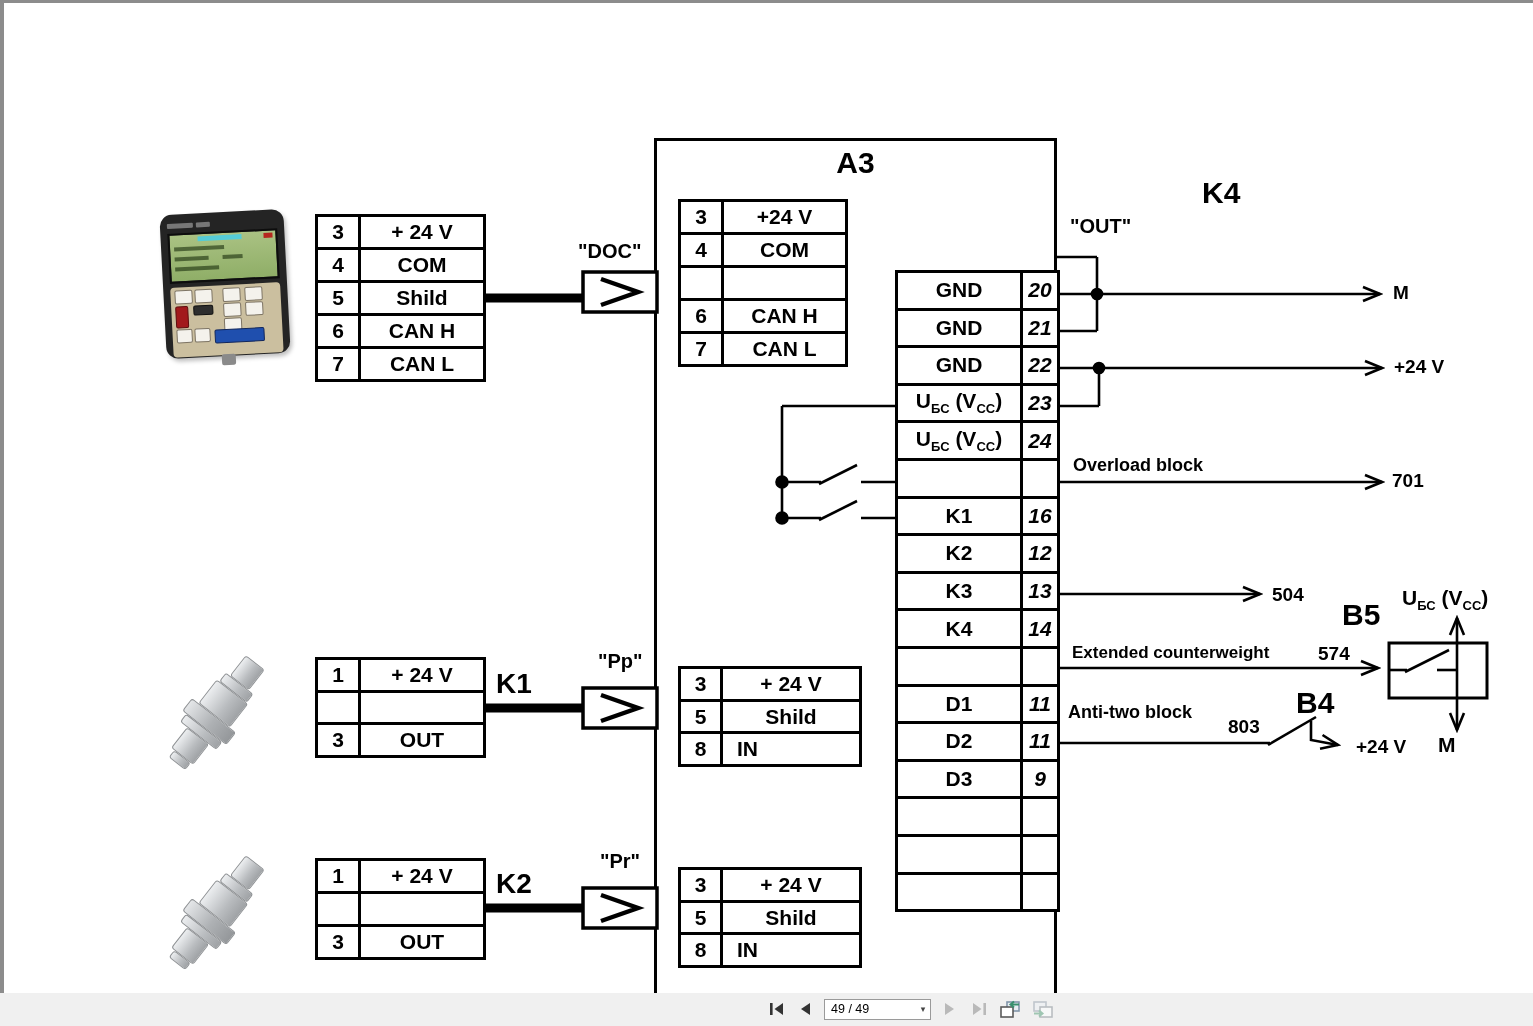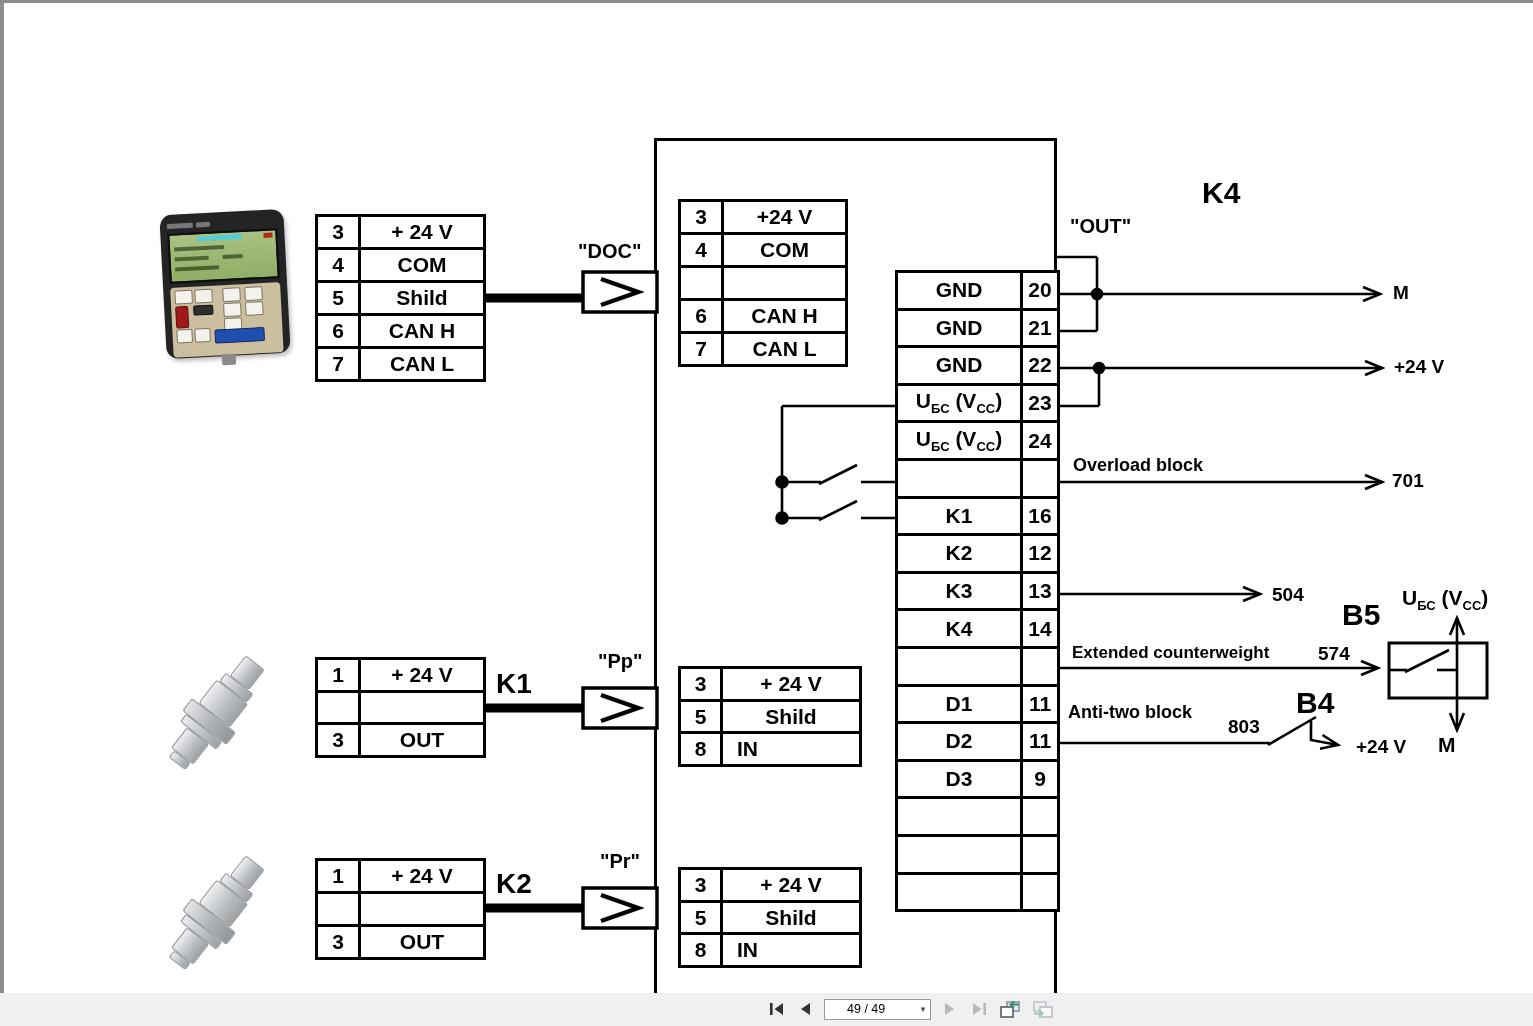--- a/index.html
+++ b/index.html
@@ -7,21 +7,21 @@
          font-family:"Liberation Sans",sans-serif;color:#000;}
   .abs{position:absolute;}
   .chrome-top{left:0;top:0;width:1533px;height:3px;background:#8c8c8c;}
   .chrome-left{left:0;top:3px;width:4px;height:990px;background:#8c8c8c;}
 
   
   table.dt{border-collapse:collapse;position:absolute;background:#fff;table-layout:fixed;z-index:2;}
   table.dt td{border:3px solid #000;font-weight:bold;font-size:21px;text-align:center;padding:0;overflow:hidden;}
   .t1{left:315px;top:214px;} .t1 td{height:30px;} .t1 .nc{width:40px;} .t1 .lc{width:122px;}
   .t2{left:678px;top:199px;} .t2 td{height:30px;} .t2 .nc{width:40px;} .t2 .lc{width:121px;}
-  .t3{left:895px;top:238px;margin-top:32px;} .t3 td{height:34.6px;} .t3 .lc{width:122px;} .t3 .nc{width:34px;}
+  .t3{left:895px;top:238px;margin-top:32px;} .t3 td{height:34.6px;} .t3 .lc{width:122px;} .t3 .nc{width:34px;font-style:italic;}
   .t4{left:315px;top:657px;} .t4 td{height:29.7px;} .t4 .nc{width:40px;} .t4 .lc{width:122px;}
   .t5{left:678px;top:666px;} .t5 td{height:29.7px;} .t5 .nc{width:39px;} .t5 .lc{width:122px;}
   .t6{left:315px;top:858px;} .t6 td{height:30px;} .t6 .nc{width:40px;} .t6 .lc{width:122px;}
   .t7{left:678px;top:867px;} .t7 td{height:29.7px;} .t7 .nc{width:39px;} .t7 .lc{width:122px;}
   td.vcc{font-size:20px;text-align:left;padding-left:2px;white-space:nowrap;}
   td.vcc span{white-space:pre;}
   td.vcc sub, .vcclbl sub{font-size:13px;}
 
   .a3box{left:654px;top:138px;width:403px;height:870px;border:3px solid #000;z-index:1;box-sizing:border-box;}
 
@@ -54,21 +54,21 @@
   .s-nut{width:54px;height:14px;background:linear-gradient(90deg,#e4e6e8,#aeb1b4 55%,#94979a)!important;}
   .s-collar{width:44px;height:8px;}
   .s-plug{width:26px;height:24px;}
   .s-tip{width:19px;height:7px;}
 
   
   .toolbar{left:0;top:993px;width:1533px;height:33px;background:#f0f0f0;z-index:10;}
   .tb-group{position:absolute;left:766px;top:3px;height:26px;display:flex;align-items:center;gap:9px;}
   .tb-btn{display:flex;align-items:center;justify-content:center;width:20px;height:22px;}
   .pagebox{width:107px;height:21px;background:#fff;border:1px solid #9a9a9a;display:flex;align-items:center;box-sizing:border-box;}
-  .pagebox .pv{flex:1;font-size:12.5px;padding-left:22px;font-family:"Liberation Sans",sans-serif;}
+  .pagebox .pv{flex:1;font-size:12.5px;padding-left:6px;font-family:"Liberation Sans",sans-serif;}
   .pagebox .caret{width:14px;color:#444;font-size:9px;text-align:center;}
 </style>
 </head>
 <body>
 
 <div id="stage">
 
   <div class="abs chrome-top"></div>
   <div class="abs chrome-left"></div>
 
@@ -115,20 +115,21 @@
     <i class="s-cap"></i>
       <i class="s-neck"></i>
       <i class="s-body"></i>
       <i class="s-nut"></i>
       <i class="s-collar"></i>
       <i class="s-plug"></i>
       <i class="s-tip"></i>
   </div>
 
   <div class="abs a3box"></div>
+  <div class="lbl f30" style="left:654px;top:146px;width:403px;text-align:center;">A3</div>
 
   <table class="dt t1">
     <tbody>
         <tr>
           <td class="nc">3</td>
           <td class="lc">+ 24 V</td>
         </tr>
     <tr>
           <td class="nc">4</td>
           <td class="lc">COM</td>

